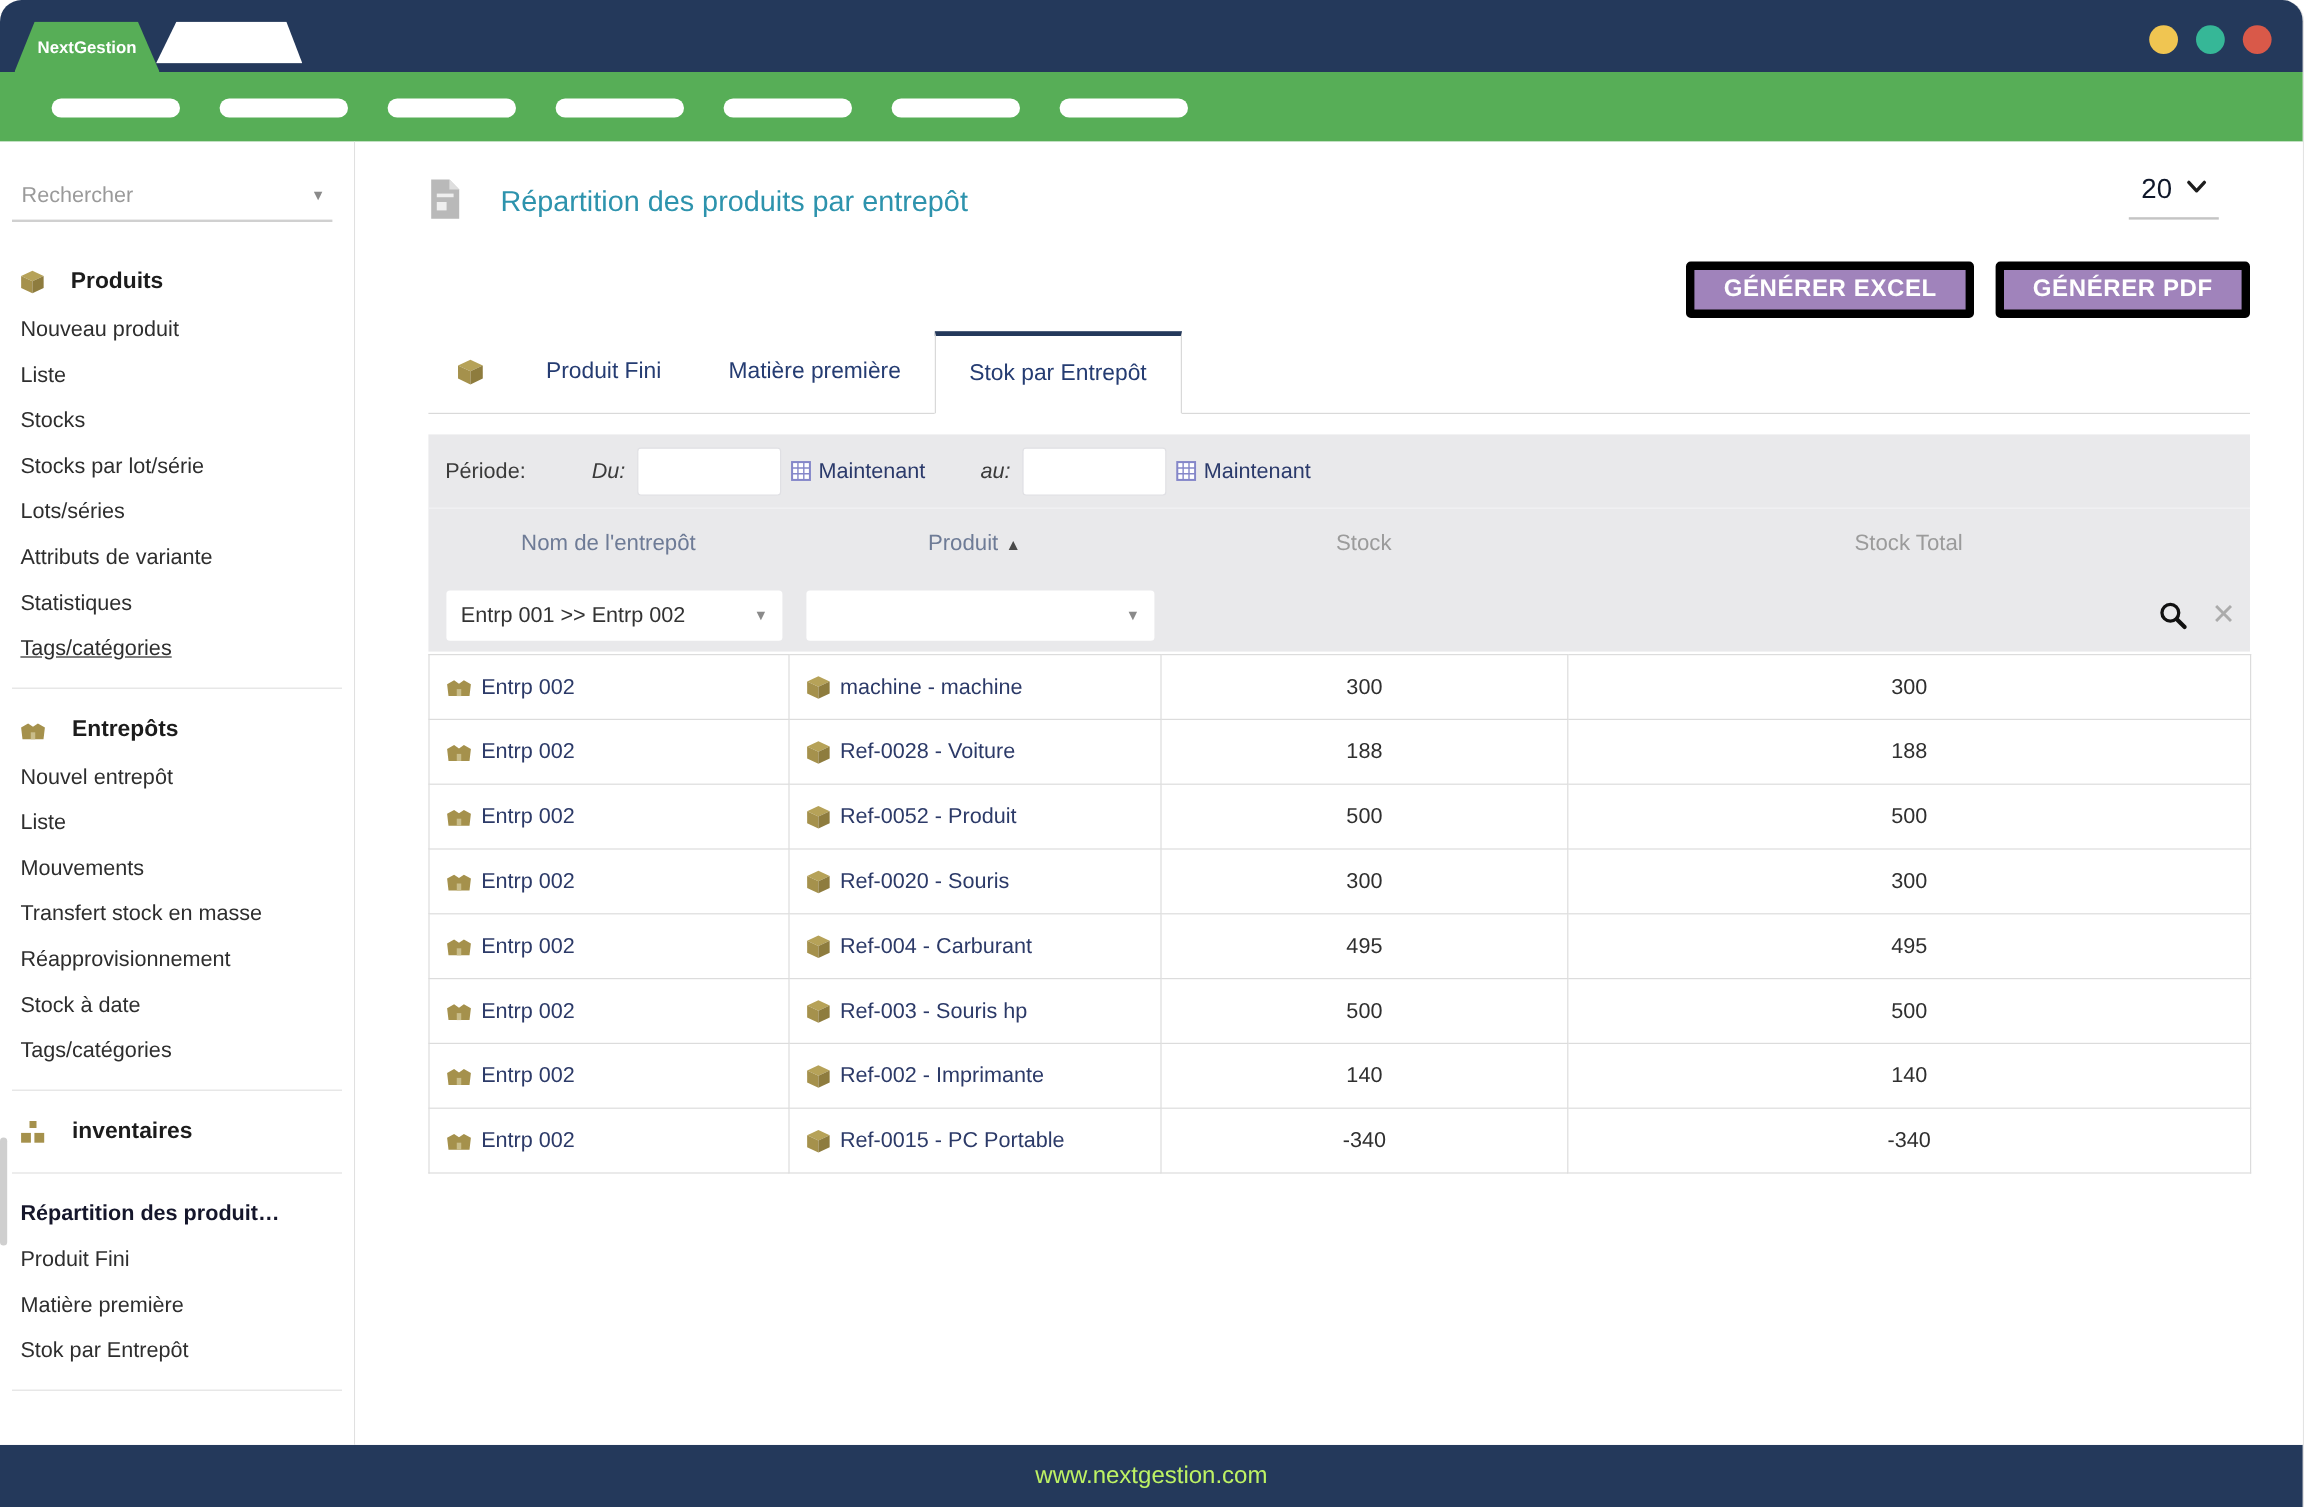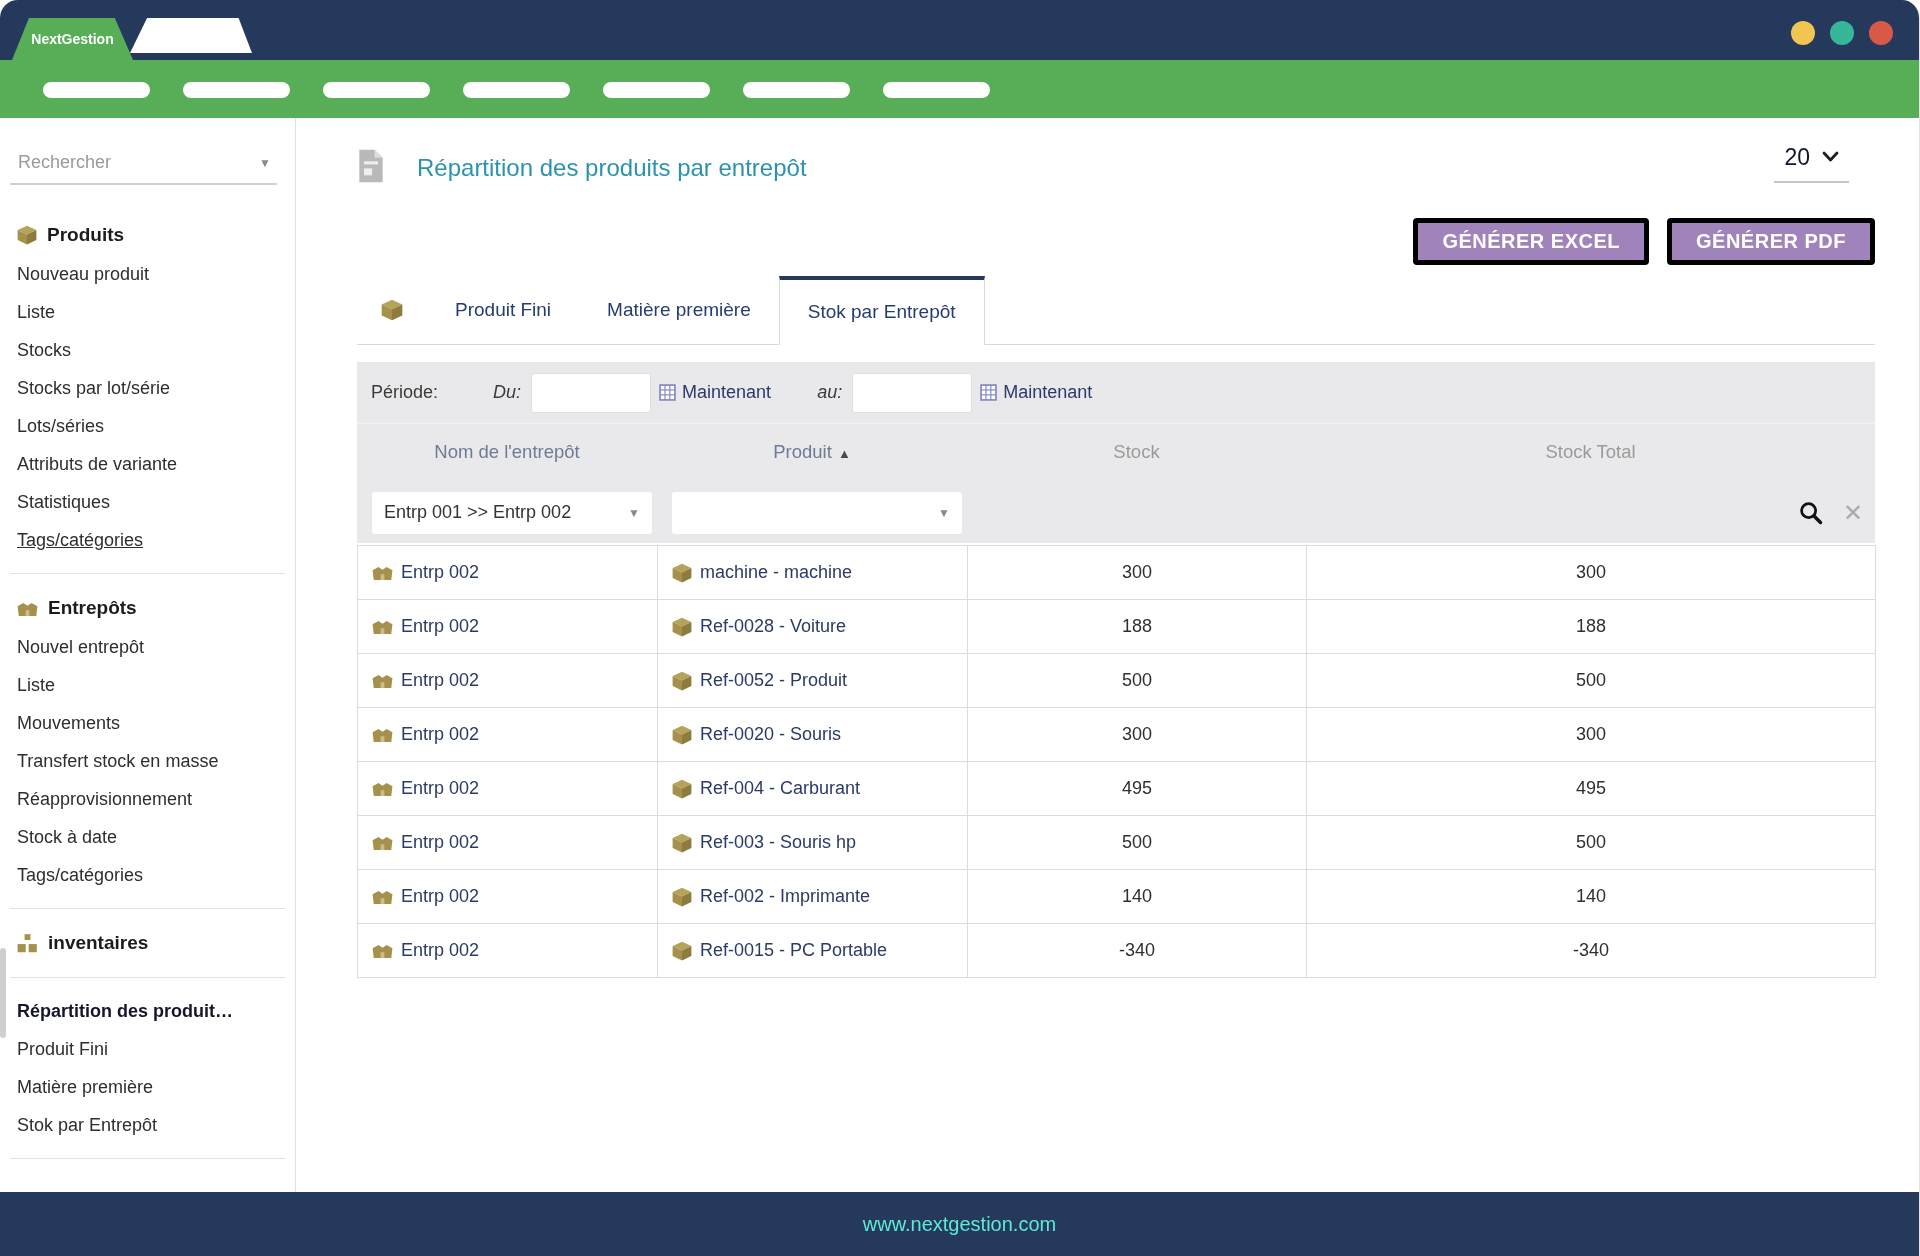--- a/index.html
+++ b/index.html
@@ -23,38 +23,38 @@
 
   
   .content-row { flex:1; display:flex; min-height:0; }
 
   
   .sidebar { width:296px; flex:none; border-right:1px solid #e0e0e0; position:relative; background:#fff; overflow:hidden; }
   .search { margin:34px 18px 0 10px; padding:0 6px 10px 8px; border-bottom:2px solid #d0d0d0;
             display:flex; justify-content:space-between; align-items:center; color:#9a9a9a; font-size:18px; cursor:text; }
   .caret { color:#8a8a8a; font-size:12px; }
   .side-nav { padding-top:30px; }
-  .side-header { display:flex; align-items:center; gap:10px; padding-left:17px; height:40px;
+  .side-header { display:flex; align-items:center; gap:22px; padding-left:17px; height:40px;
                  font-size:19px; font-weight:bold; color:#1c1c1c; cursor:pointer; }
   .side-item { height:38px; line-height:38px; padding-left:17px; padding-right:8px; font-size:18px; color:#2e2e2e;
                cursor:pointer; white-space:nowrap; overflow:hidden; }
   .side-item.underlined { text-decoration:underline; }
   .side-item.bold { font-weight:bold; color:#15162b; }
   .side-divider { border-top:1px solid #e2e2e2; margin:14px 10px; }
   .side-scroll { position:absolute; left:0; top:830px; width:6px; height:90px; background:#cfcfcf; border-radius:3px; }
 
   
   .main { flex:1; position:relative; background:#fff; }
   .page-head { position:absolute; top:30px; left:61px; right:44px; display:flex; align-items:center; }
   .page-title { font-size:24px; color:#2d93ad; font-weight:400; margin-left:32px; }
   .page-size { position:absolute; top:22px; right:70px; display:flex; align-items:center; gap:12px;
                border-bottom:2px solid #c4c4c4; padding:4px 10px 10px; cursor:pointer; }
   .page-size .num { font-size:23px; color:#0f172a; }
   .actions { position:absolute; top:100px; right:44px; display:flex; gap:18px; }
-  .gen-btn { height:47px; padding:0 24px; background:#a083bb; border:5px solid #000000; border-radius:4px;
+  .gen-btn { height:47px; padding:0 24px; background:#a083bb; border:7px solid #000000; border-radius:4px;
              color:#fff; font-size:20px; font-weight:bold; letter-spacing:.5px; cursor:pointer;
              font-family:"Liberation Sans","DejaVu Sans",sans-serif; }
 
   .tabs { position:absolute; top:158px; left:61px; right:44px; height:69px; display:flex; align-items:stretch;
           border-bottom:1px solid #d9d9d9; }
   .icon-tab { width:70px; display:flex; align-items:center; justify-content:center; cursor:pointer; }
   .tab { display:flex; align-items:center; padding:0 28px; font-size:19px; color:#253c72; cursor:pointer; }
   .tab.active { background:#fff; border:1px solid #d9d9d9; border-top:4px solid #24395b;
                 border-bottom:1px solid #fff; margin-bottom:-1px; }
 
@@ -80,21 +80,21 @@
   .x-icon { color:#ababab; font-size:24px; cursor:pointer; line-height:1; }
   .mag { cursor:pointer; display:flex; }
 
   .data-table { position:absolute; top:427px; left:61px; right:44px; border-collapse:collapse; width:1519px; table-layout:fixed; }
   .data-table td { border:1px solid #dcdcdc; height:54px; font-size:18px; }
   .td-link { padding-left:14px; }
   .cell-link { display:flex; align-items:center; gap:8px; color:#2c3a68; cursor:pointer; }
   .num-cell { text-align:center; color:#2f2f2f; }
 
   
-  .footer { height:64px; flex:none; background:#24395b; color:#5eead4; display:flex; align-items:center;
+  .footer { height:52px; flex:none; background:#24395b; color:#bef264; display:flex; align-items:center;
             justify-content:center; font-size:20px;text-align:right; }
 </style>
 </head>
 <body>
 
 <div class="window">
 
   <div class="topbar">
     <div class="tab-green">
       <span>NextGestion</span>

